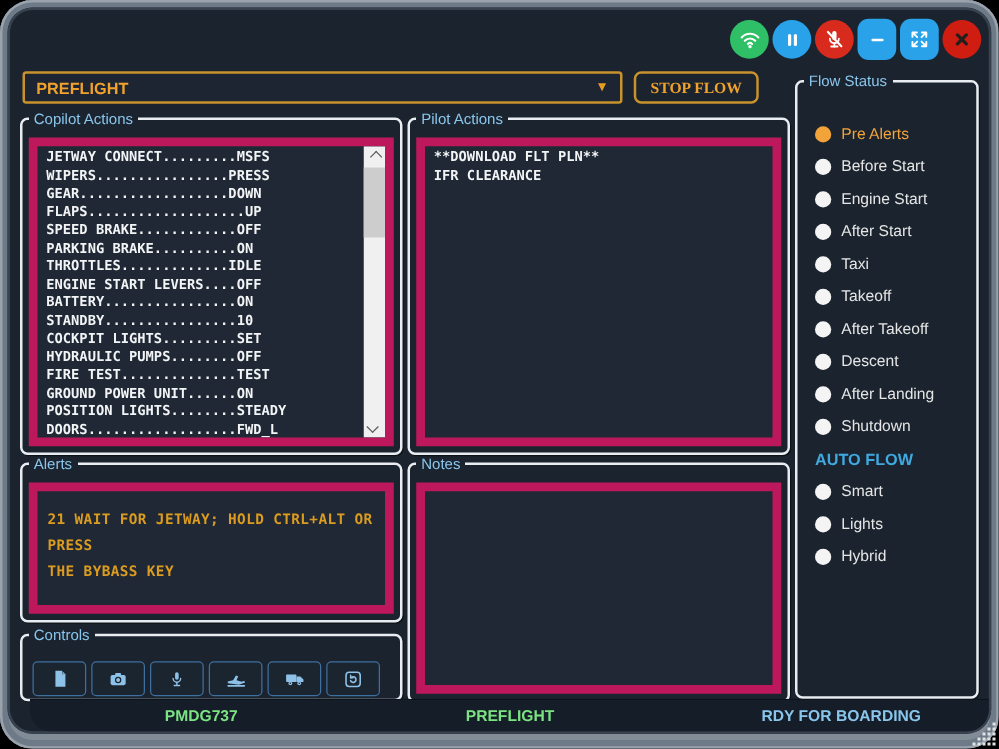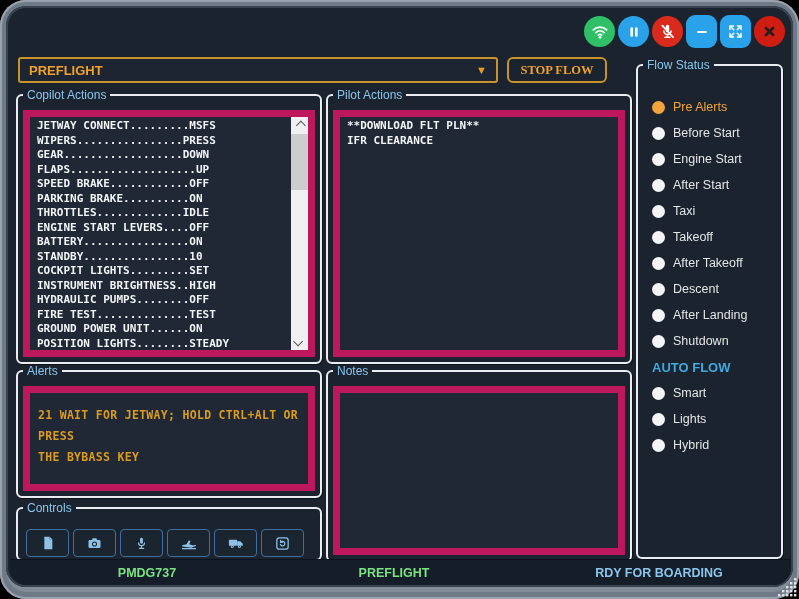--- a/index.html
+++ b/index.html
@@ -71,21 +71,21 @@
   
   .flow-body{position:absolute;left:14px;top:0;right:0;padding-top:24px;}
   .radio-row{height:26px;display:flex;align-items:center;gap:8px;cursor:pointer;}
   .radio-dot{width:13px;height:13px;border-radius:50%;background:#f4f4f4;flex:0 0 auto;}
   .radio-dot.selected{background:#f2a33a;}
   .radio-label{color:#e5e5e5;font-size:12.5px;}
   .radio-label.selected{color:#f2a33a;}
   .flow-heading{height:26px;display:flex;align-items:center;color:#3fa9e0;font-weight:bold;font-size:13px;}
 
   
-  .statusbar{position:absolute;left:4px;right:2px;bottom:2px;height:25px;background:#151d28;
+  .statusbar{position:absolute;left:18px;right:2px;bottom:2px;height:25px;background:#151d28;
              border-top:1px solid #0d131c;border-radius:0 0 17px 17px;}
   .sb-label{position:absolute;top:50%;transform:translate(-50%,-50%);font-weight:bold;font-size:12.5px;white-space:nowrap;}
   .sb-aircraft{left:137px;color:#7be382;}
   .sb-phase{left:384px;color:#7be382;}
   .sb-status{left:649px;color:#8ac6ec;}
 
   .grip{position:absolute;right:1px;bottom:1px;}
 </style>
 </head>
 <body>
@@ -165,21 +165,20 @@
               <div class="list-row">WIPERS................PRESS</div>
               <div class="list-row">GEAR..................DOWN</div>
               <div class="list-row">FLAPS...................UP</div>
               <div class="list-row">SPEED BRAKE............OFF</div>
               <div class="list-row">PARKING BRAKE..........ON</div>
               <div class="list-row">THROTTLES.............IDLE</div>
               <div class="list-row">ENGINE START LEVERS....OFF</div>
               <div class="list-row">BATTERY................ON</div>
               <div class="list-row">STANDBY................10</div>
               <div class="list-row">COCKPIT LIGHTS.........SET</div>
-              <div class="list-row">INSTRUMENT BRIGHTNESS..HIGH</div>
               <div class="list-row">HYDRAULIC PUMPS........OFF</div>
               <div class="list-row">FIRE TEST..............TEST</div>
               <div class="list-row">GROUND POWER UNIT......ON</div>
               <div class="list-row">POSITION LIGHTS........STEADY</div>
               <div class="list-row">DOORS..................FWD_L</div>
             </div>
           <div class="vscroll">
             <div class="sb-btn sb-up">
                 <span class="chev up"></span>
               </div>

